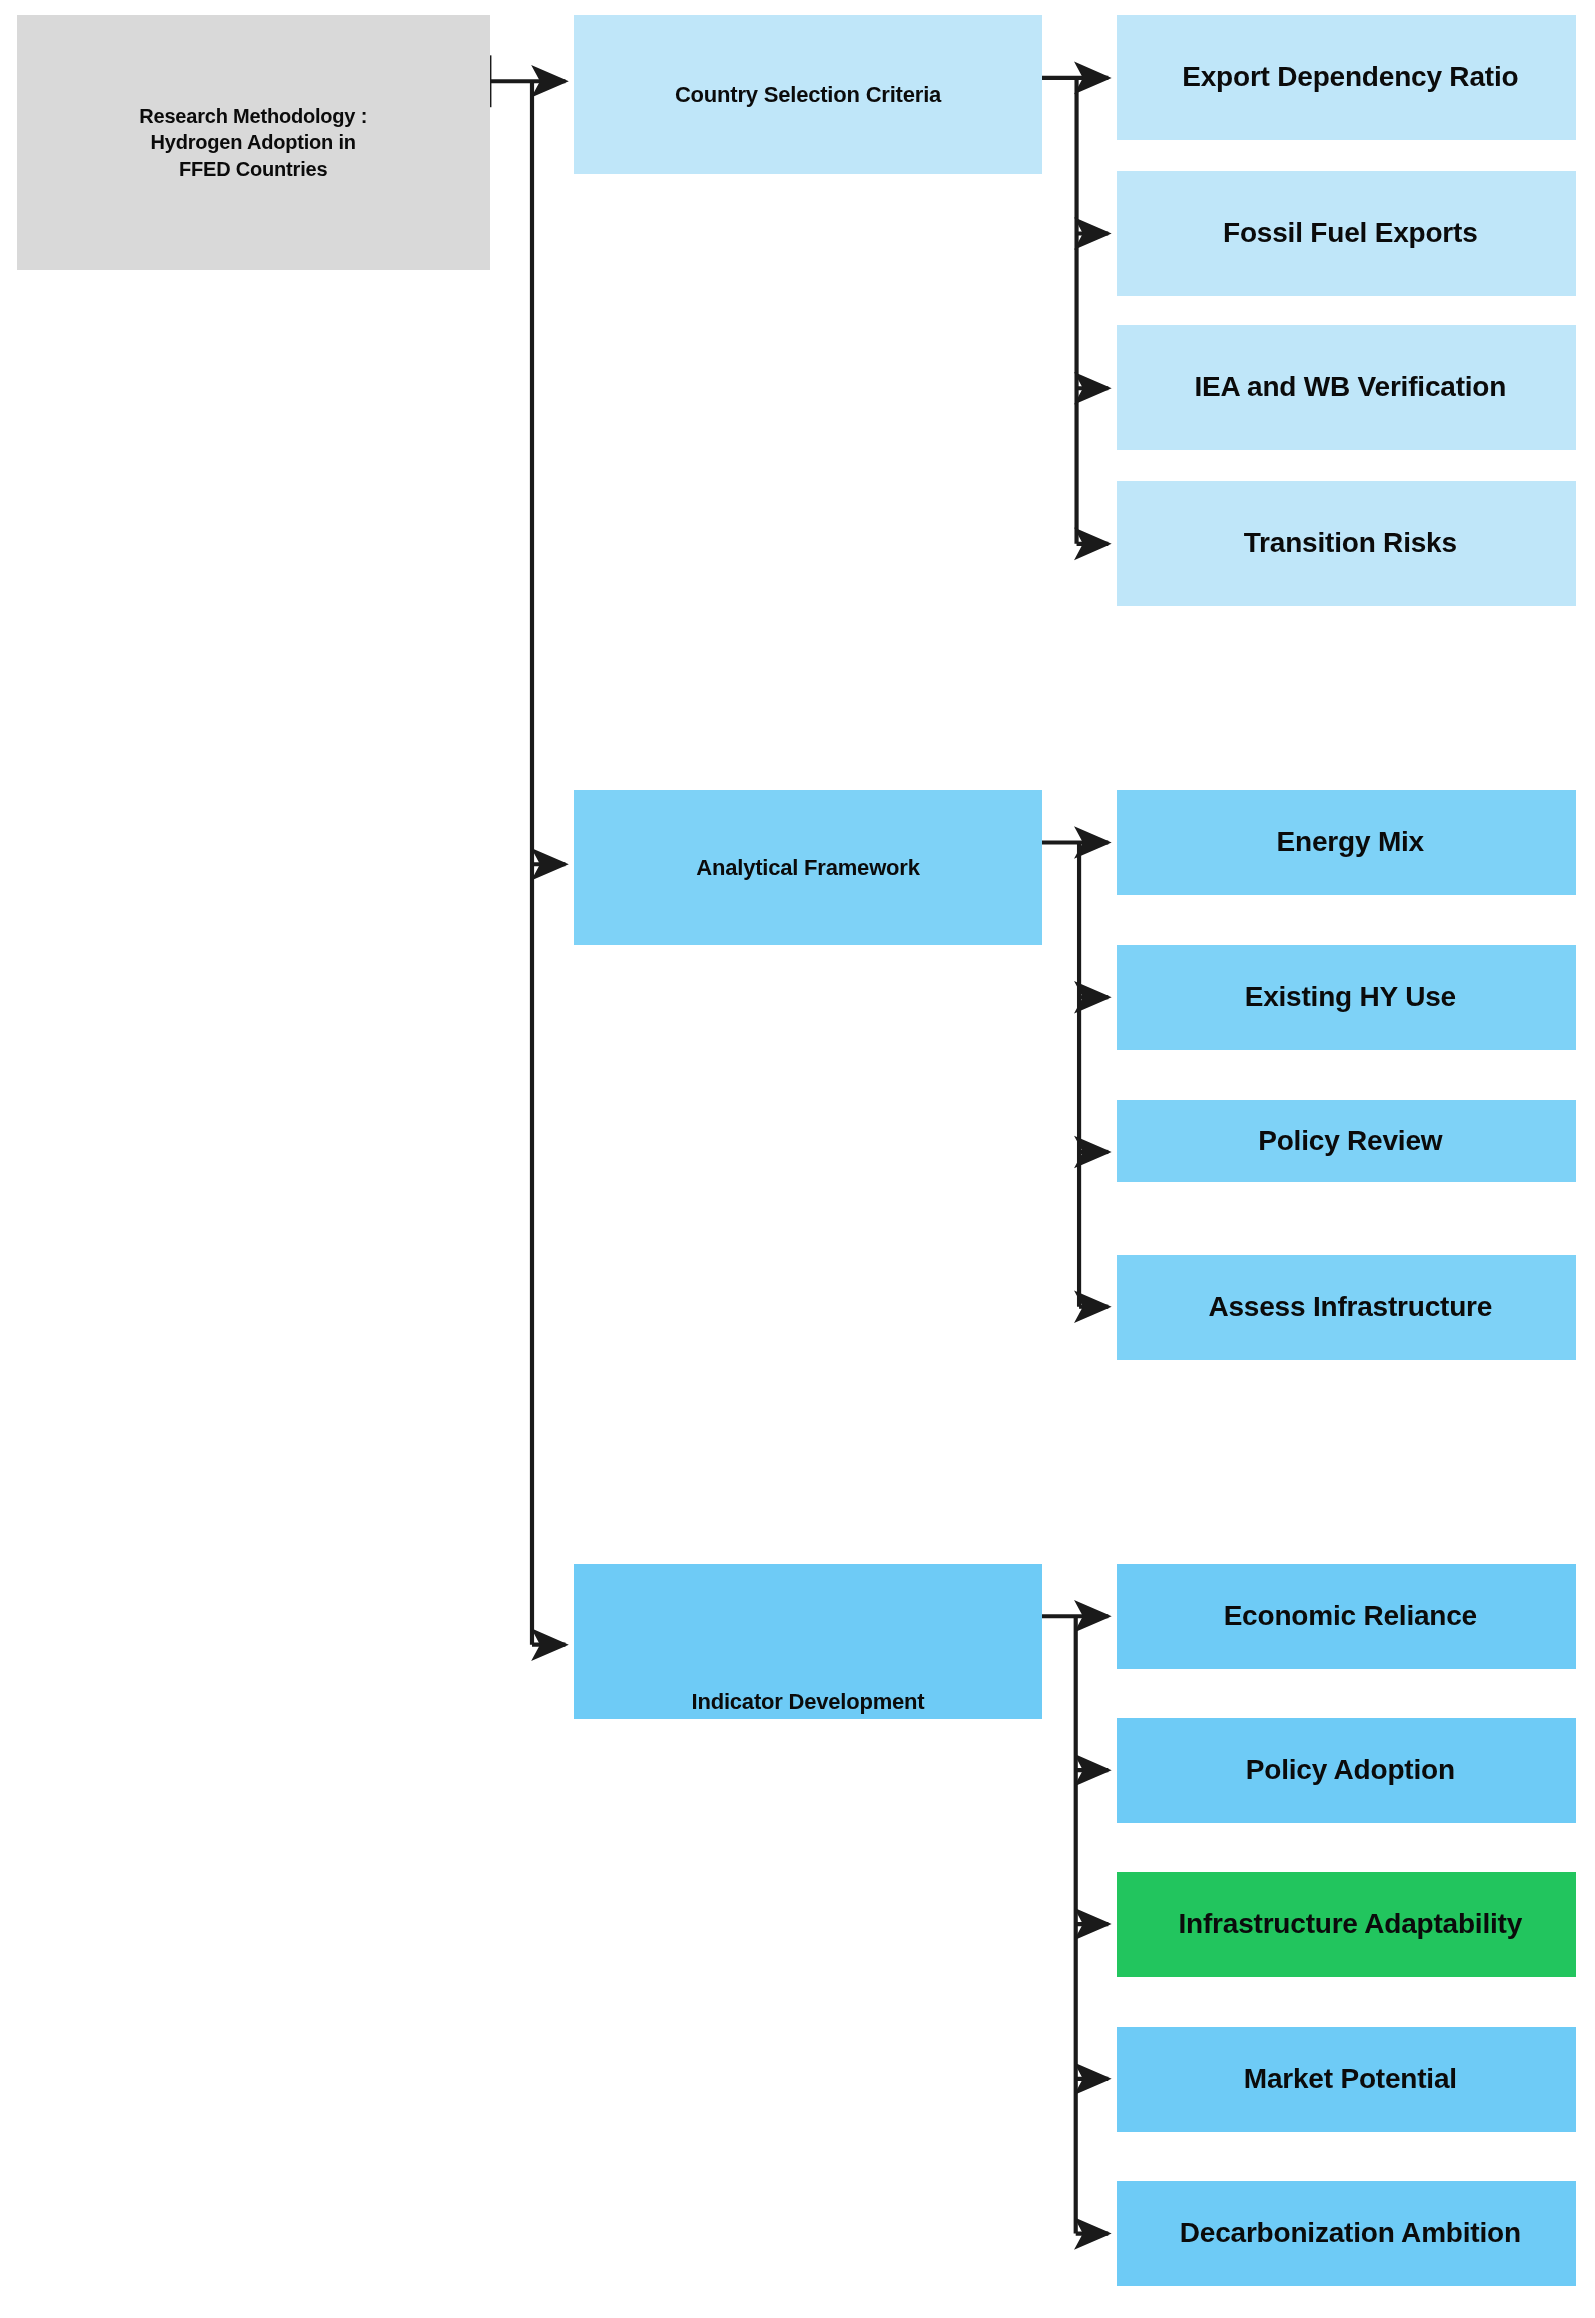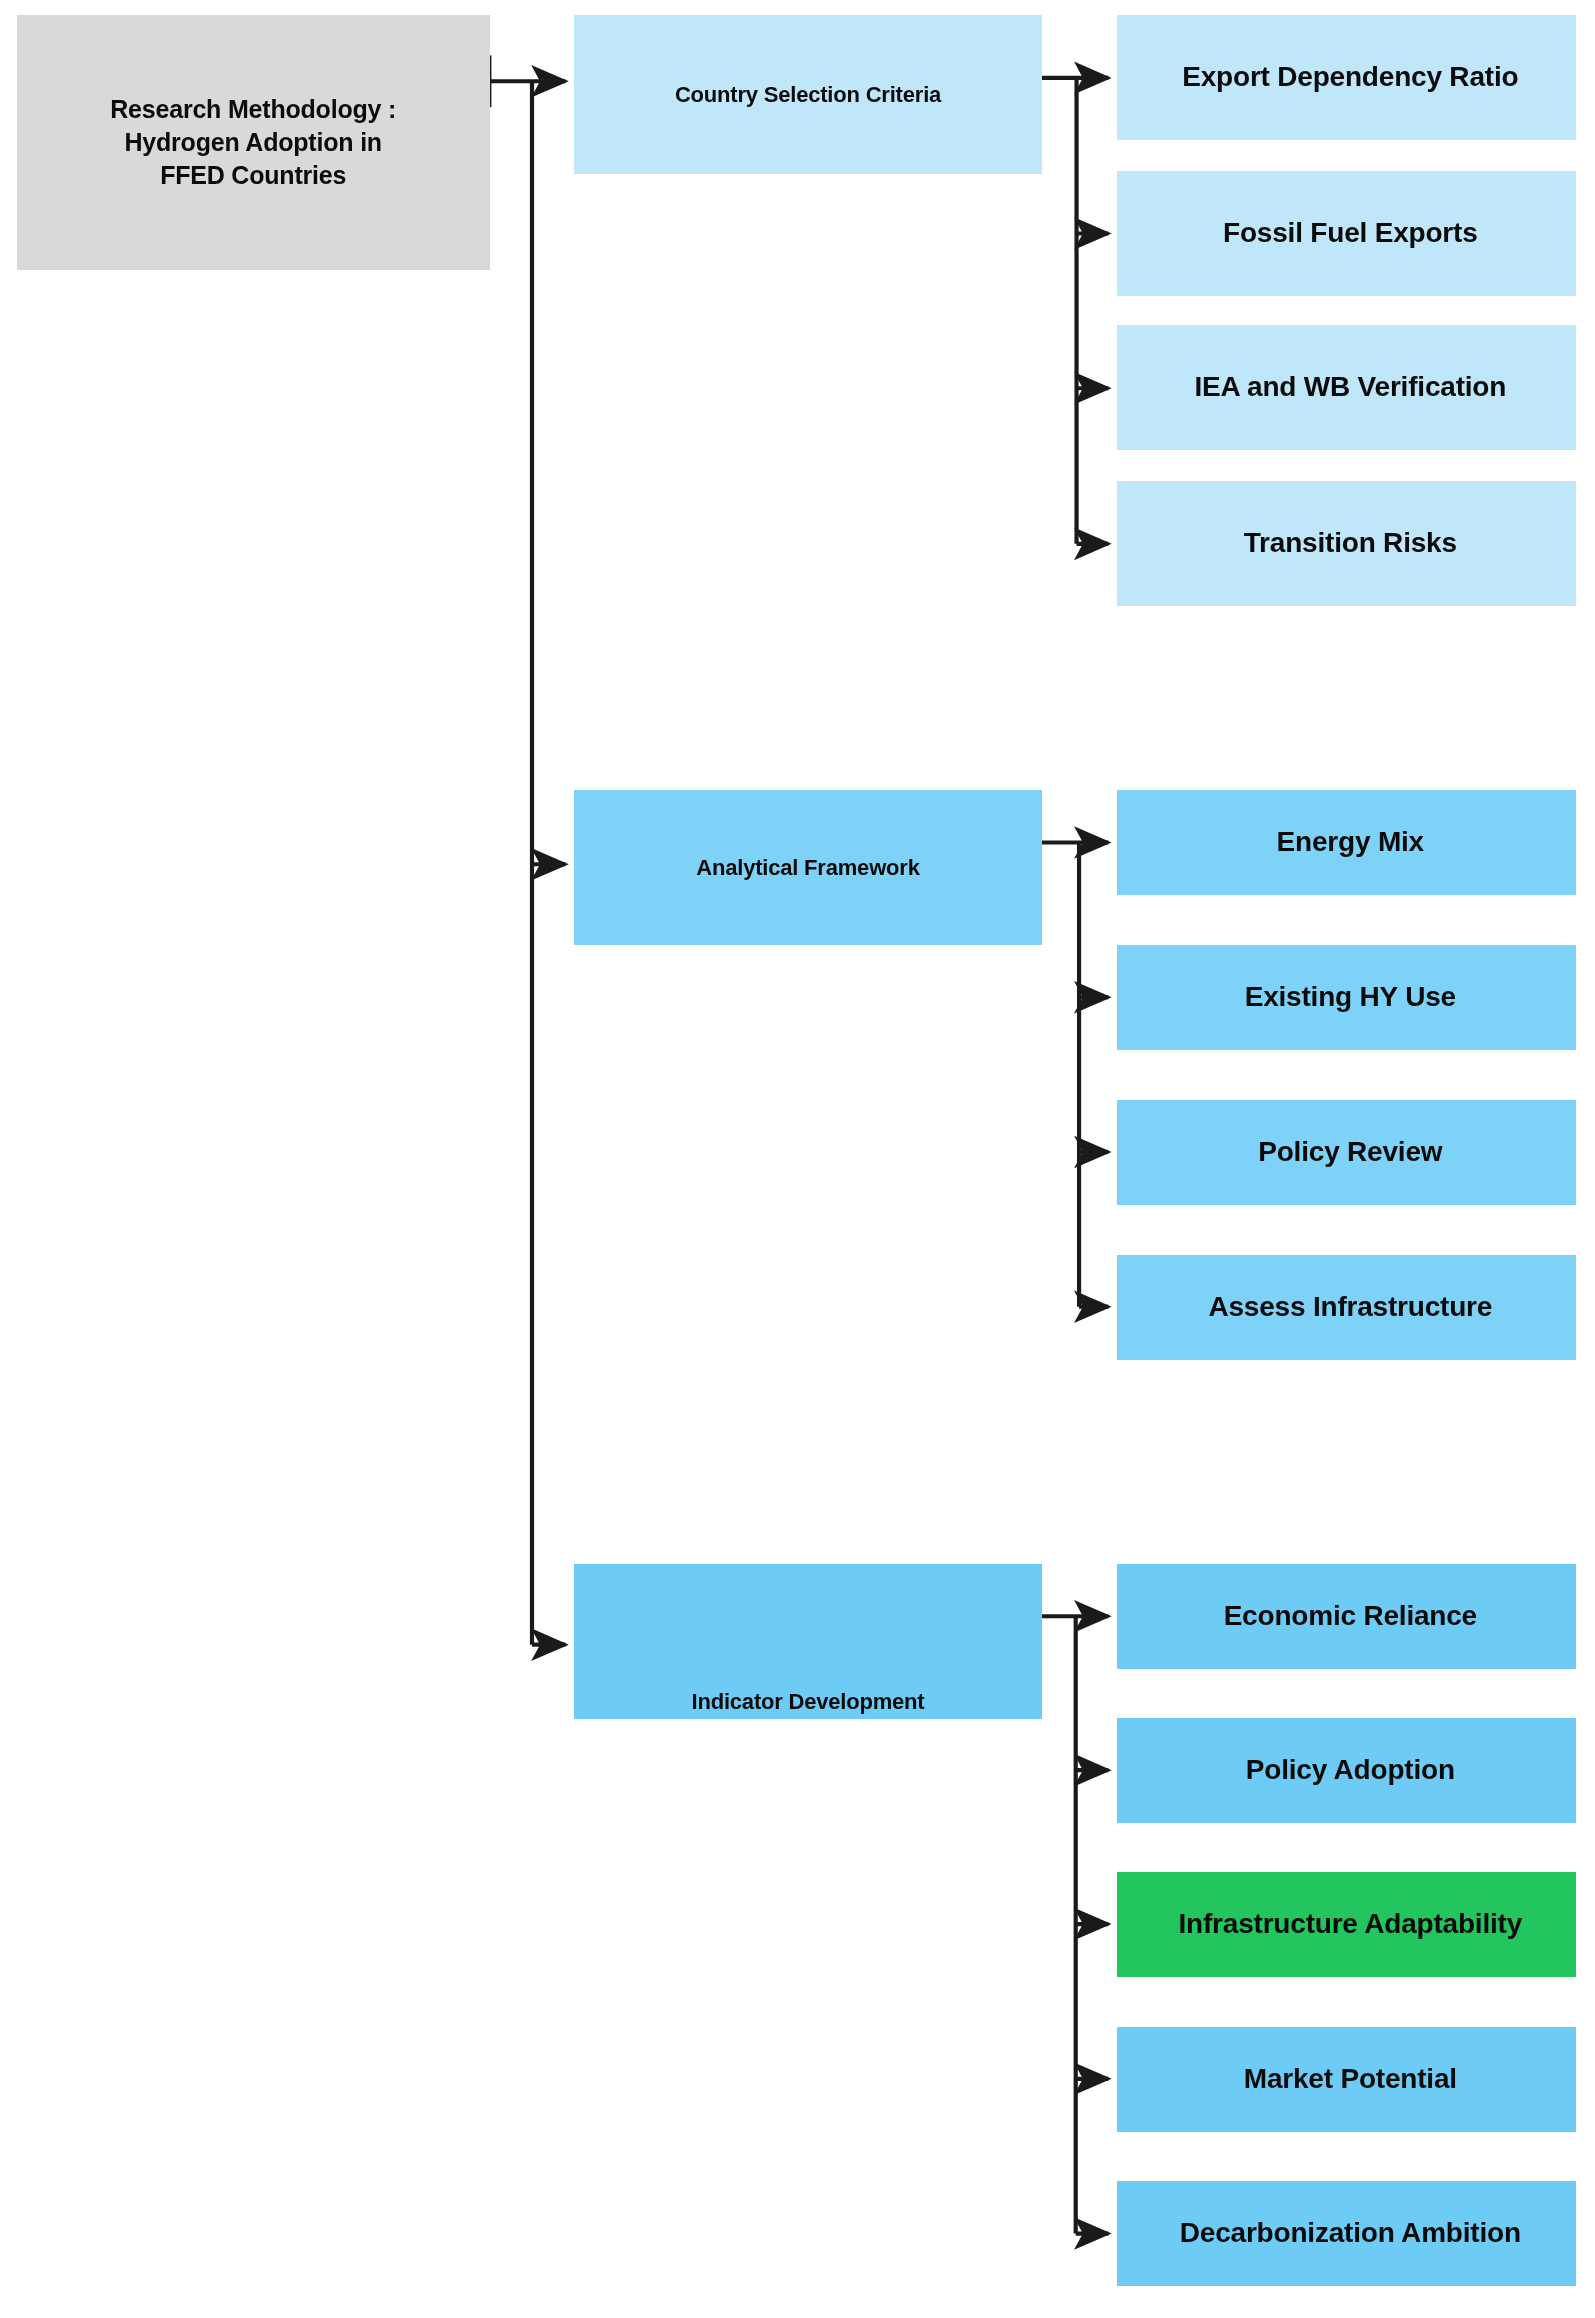--- a/index.html
+++ b/index.html
@@ -26,21 +26,21 @@
     text-align: center;
     font-weight: bold;
     color: #0b0b0b;
     line-height: 1.32;
     box-sizing: border-box;
     padding: 3.3px 8.4px;
     letter-spacing: -0.2px;
   }
   .node-root {
     background: #d9d9d9;
-    font-size: 25px;
+    font-size: 20px;
     flex-direction: column;
   }
   .node-stage {
     font-size: 22px;
   }
   .node-leaf {
     font-size: 28px;
     padding-left: 16px;
   }
   .edge-layer {
@@ -131,21 +131,21 @@
   </div>
 
   <div class="node node-leaf" style="left:1117px; top:790px; width:459px; height:105px; background:#7ed2f7;">
     <span>Energy Mix</span>
   </div>
 
   <div class="node node-leaf" style="left:1117px; top:945px; width:459px; height:105px; background:#7ed2f7;">
     <span>Existing HY Use</span>
   </div>
 
-  <div class="node node-leaf" style="left:1117px; top:1100px; width:459px; height:105px; background:#7ed2f7;">
+  <div class="node node-leaf" style="left:1117px; top:1100px; width:459px; height:82px; background:#7ed2f7;">
     <span>Policy Review</span>
   </div>
 
   <div class="node node-leaf" style="left:1117px; top:1255px; width:459px; height:105px; background:#7ed2f7;">
     <span>Assess Infrastructure</span>
   </div>
 
   <div class="node node-stage" style="left:574px; top:1564px; width:468px; height:155px; background:#6ecbf6;align-items:flex-end;">
     <span>Indicator Development</span>
   </div>

